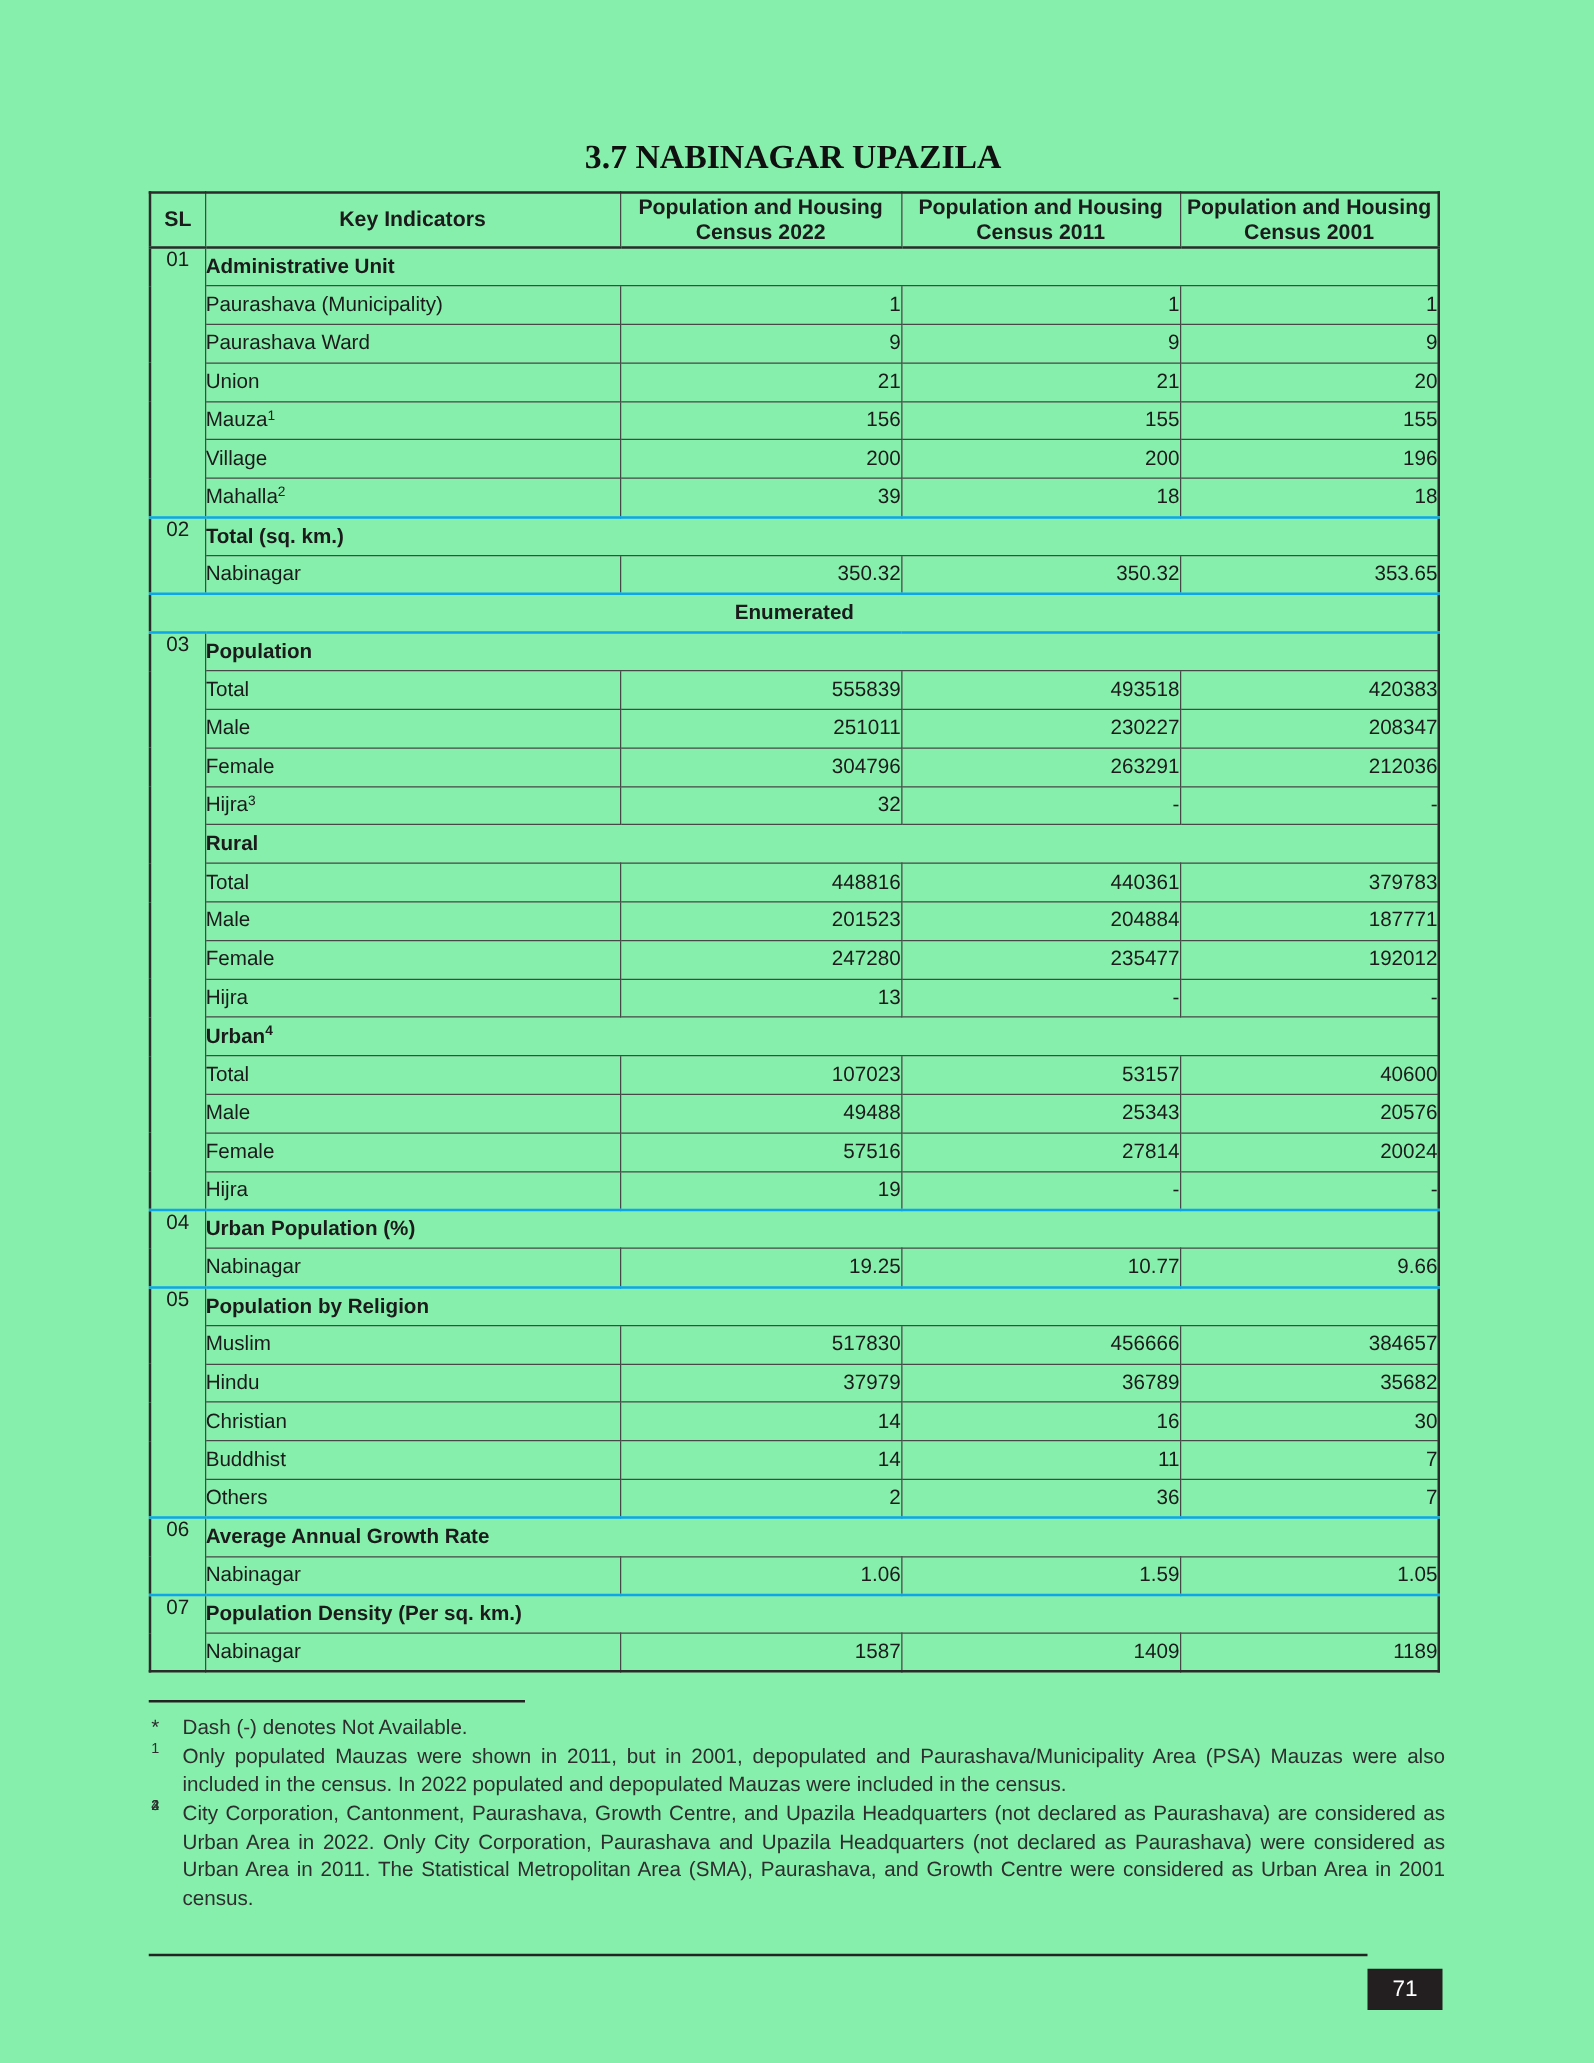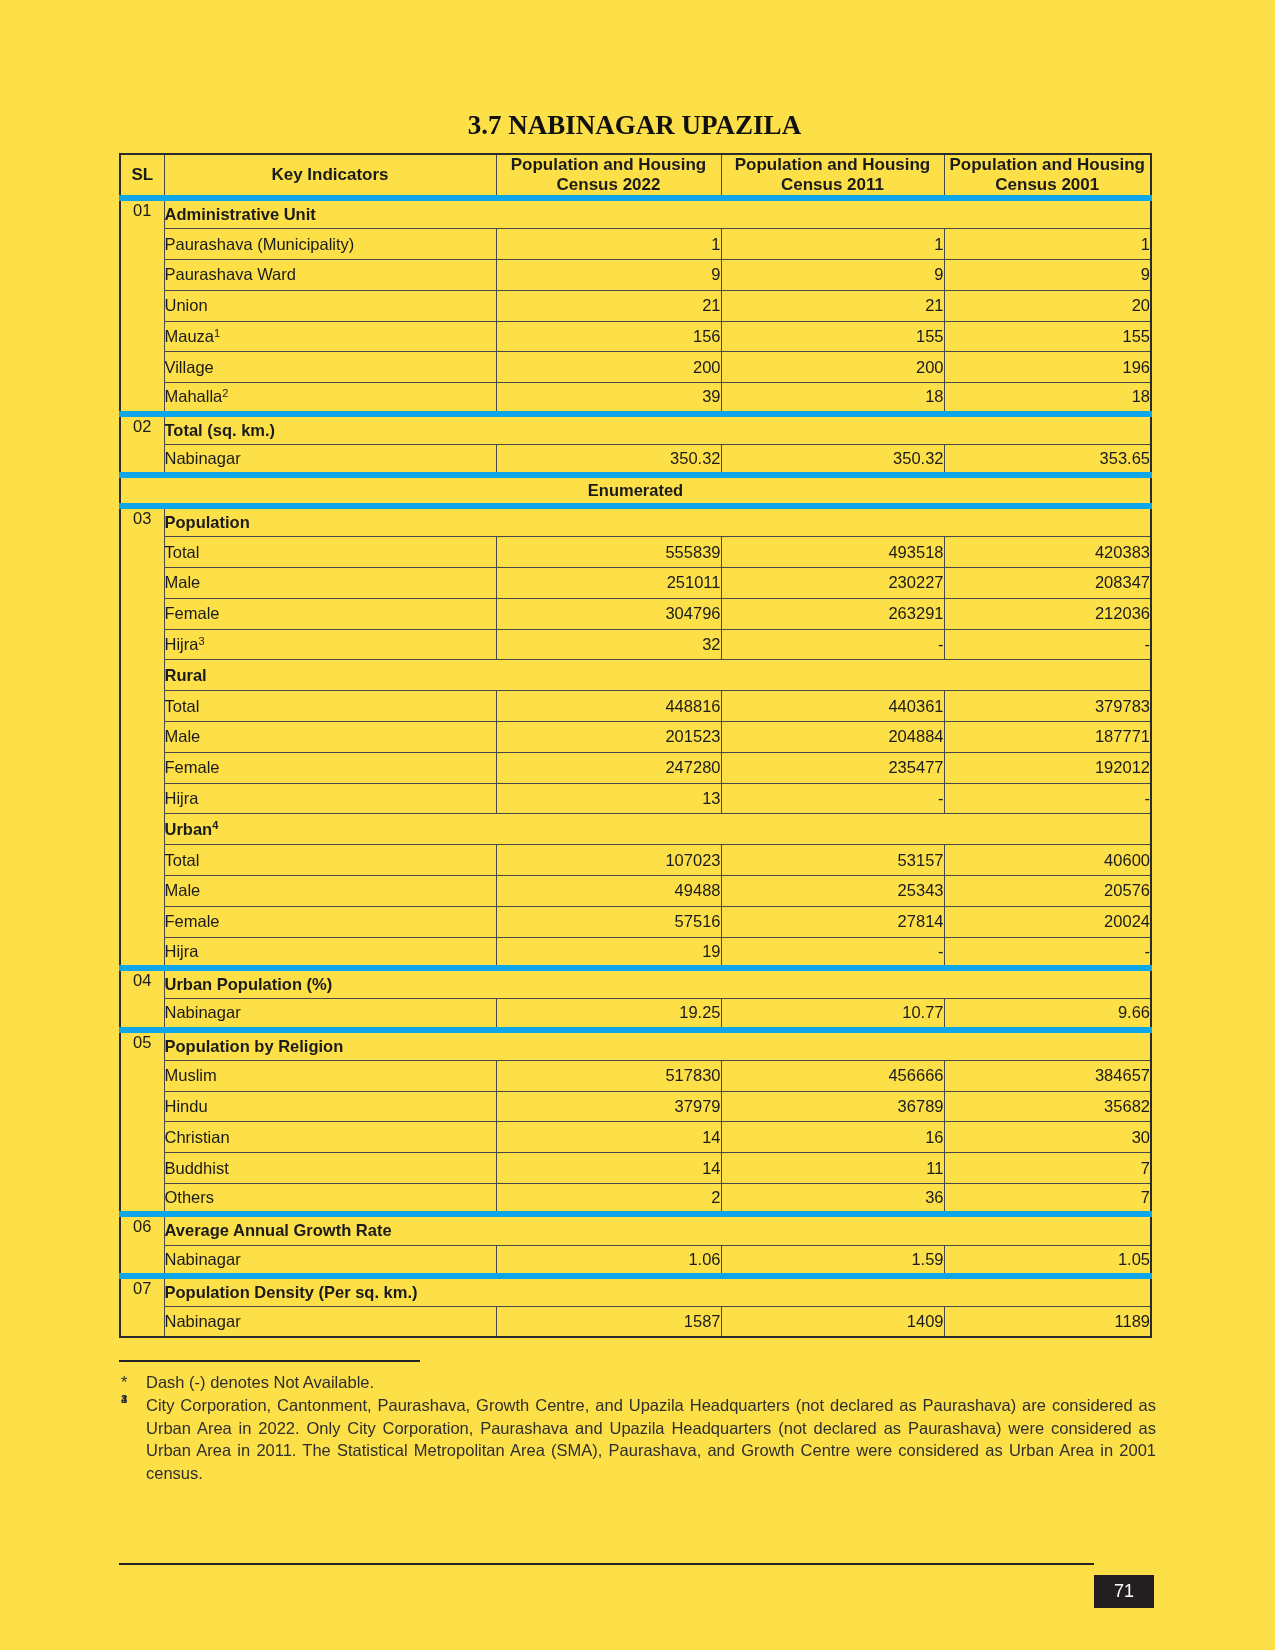--- a/index.html
+++ b/index.html
@@ -1,30 +1,30 @@
 <!DOCTYPE html>
 <html><head>
 <meta charset="utf-8">
 <style>
   html,body{margin:0;padding:0;background:#ffffff;}
-  .page{position:relative;width:1275px;height:1650px;background:#fde047;overflow:hidden;
+  .page{position:relative;width:1275px;height:1650px;background:#86efac;overflow:hidden;
         font-family:"Liberation Sans",sans-serif;color:#1b1b1b;}
 
   .doc-title{position:absolute;top:110px;left:119px;width:1031px;text-align:center;
              font-family:"Liberation Serif",serif;font-weight:bold;font-size:27px;color:#101010;}
 
   table.census{position:absolute;top:153px;left:119px;width:1031px;border-collapse:collapse;
                table-layout:fixed;border:2px solid #2b2b2b;}
   table.census th,table.census td{border:1px solid #474747;font-size:16.5px;overflow:hidden;
                white-space:nowrap;padding:0;}
   table.census thead tr{height:44px;}
   table.census th{font-weight:bold;font-size:17px;text-align:center;vertical-align:middle;
                white-space:pre-line;line-height:1.15;border-bottom:2px solid #2b2b2b;}
   table.census tbody tr{height:30.8px;}
-  tr.section-start td{border-top:6px solid #0ea5e9;margin-left:20px;}
+  tr.section-start td{border-top:2px solid #0ea5e9;margin-left:20px;}
   td.sl{text-align:center;vertical-align:top;padding-top:5px;font-size:16px;}
   td.lbl{padding-left:13px;text-align:left;}
   td.lbl.b{font-weight:bold;}
   td.val{padding-right:12px;text-align:right;}
   td.spanfull{text-align:center;font-weight:bold;}
   sup.cell-sup{font-size:11px;line-height:0;position:relative;top:1px;}
 
   .footnotes{position:absolute;top:1360px;left:119px;width:1037px;}
   .fn-rule{width:301px;border-top:2px solid #232323;margin-bottom:9px;}
   .fn-item{position:relative;padding-left:27px;text-align:justify;font-size:16.5px;
@@ -267,21 +267,21 @@
           <td class="val">1409</td>
           <td class="val">1189</td>
         </tr>
       </tbody>
   </table>
 
   <div class="footnotes">
     <div class="fn-rule"></div>
     <div id="fn-list">
         <div class="fn-item"><span class="fn-marker">*</span><span>Dash (-) denotes Not Available.</span></div>
-        <div class="fn-item"><span class="fn-marker sup">1</span></div>
+        <div class="fn-item"><span class="fn-marker sup">1</span><span>Only populated Mauzas were shown in 2011, but in 2001, depopulated and Paurashava/Municipality Area (PSA) Mauzas were also included in the census. In 2022 populated and depopulated Mauzas were included in the census.</span></div>
         <div class="fn-item"><span class="fn-marker sup">2</span></div>
         <div class="fn-item"><span class="fn-marker sup">3</span></div>
         <div class="fn-item"><span class="fn-marker sup">4</span><span>City Corporation, Cantonment, Paurashava, Growth Centre, and Upazila Headquarters (not declared as Paurashava) are considered as Urban Area in 2022. Only City Corporation, Paurashava and Upazila Headquarters (not declared as Paurashava) were considered as Urban Area in 2011. The Statistical Metropolitan Area (SMA), Paurashava, and Growth Centre were considered as Urban Area in 2001 census.</span></div>
       </div>
   </div>
 
   <div class="footer">
     <div class="footer-rule"></div>
     <div class="page-number-box">
       <span>71</span>

